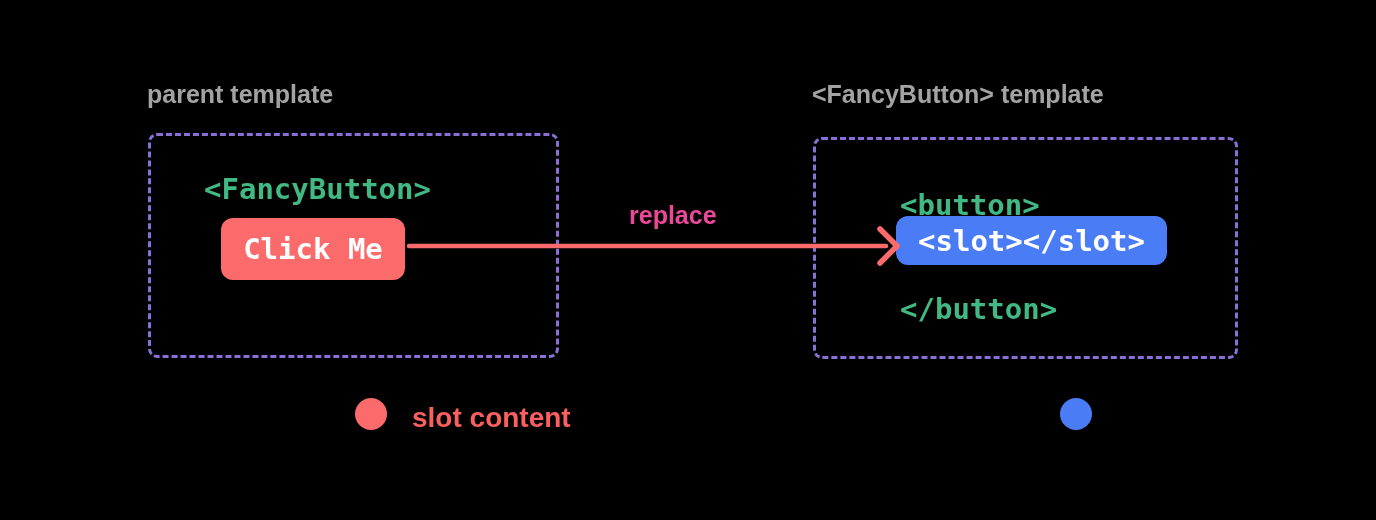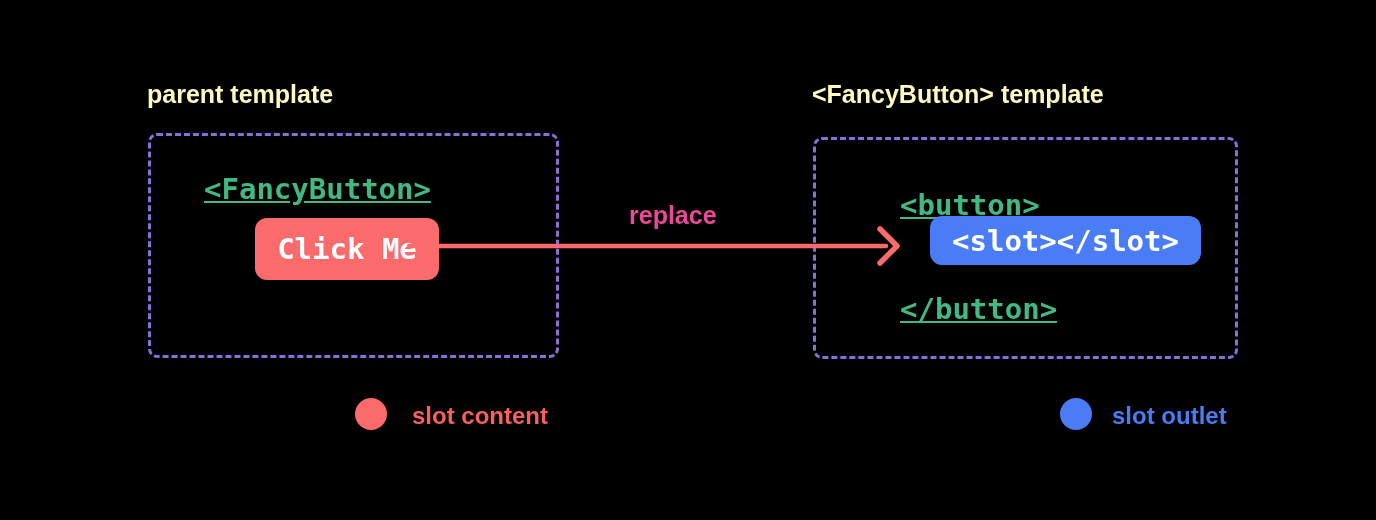--- a/index.html
+++ b/index.html
@@ -12,21 +12,21 @@
     width: 1376px;
     height: 520px;
     background: #000000;
     overflow: hidden;
     font-family: "Liberation Sans", sans-serif;
   }
   .panel-title {
     position: absolute;
     font-size: 25px;
     font-weight: bold;
-    color: #fef9c3;
+    color: #a3a3a3;
     line-height: 1.1;
     white-space: nowrap;
   }
   .title-left  { left: 147px; top: 81px; }
   .title-right { left: 812px; top: 81px; }
 
   .dashed-box {
     position: absolute;
     border: 3px dashed #8a6fd6;
     border-radius: 9px;
@@ -37,39 +37,37 @@
   .box-right { left: 813px; top: 137px; width: 425px; height: 222px; }
 
   .code {
     position: absolute;
     font-family: "DejaVu Sans Mono", "Liberation Mono", monospace;
     font-size: 29px;
     font-weight: bold;
     color: #42b883;
     line-height: 1;
     white-space: nowrap;
-    text-decoration: underline;
   }
   .code-l1-left  { left: 204px; top: 175px; }
   .code-l3-left  { left: 204px; top: 295px; }
   .code-l1-right { left: 900px; top: 175px; margin-top: 16px; }
   .code-l3-right { left: 900px; top: 295px; }
 
   .chip {
     position: absolute;
     display: flex;
     align-items: center;
     justify-content: center;
     border-radius: 12px;
     font-family: "DejaVu Sans Mono", "Liberation Mono", monospace;
     font-size: 29px;
     font-weight: bold;
     color: #ffffff;
     white-space: nowrap;
-    margin-left: 34px;
   }
   .chip-red  { left: 221px; top: 218px; width: 184px; height: 62px; background: #fb6b6b; }
   .chip-blue { left: 896px; top: 216px; width: 271px; height: 49px; background: #4a7cf6; }
 
   .arrow-svg {
     position: absolute;
     left: 0; top: 0;
     width: 1376px;
     height: 520px;
     pointer-events: none;
@@ -87,21 +85,21 @@
   .legend-dot {
     position: absolute;
     width: 32px;
     height: 32px;
     border-radius: 50%;
   }
   .dot-red  { left: 355px;  top: 398px; background: #fb6b6b; }
   .dot-blue { left: 1060px; top: 398px; background: #4a7cf6; }
   .legend-text {
     position: absolute;
-    font-size: 24px;
+    font-size: 28px;
     font-weight: bold;
     white-space: nowrap;
   }
   .legend-text-red  { left: 412px;  top: 402px; color: #fb5f5f; }
   .legend-text-blue { left: 1112px; top: 402px; color: #4a7cf6; }
 </style>
 </head>
 <body>
 
 <div class="canvas">
@@ -125,15 +123,14 @@
   <svg class="arrow-svg" viewBox="0 0 1376 520" xmlns="http://www.w3.org/2000/svg">
     <line x1="409" y1="246" x2="886" y2="246" stroke="#fb6b6b" stroke-width="4.5" stroke-linecap="round"></line>
     <path d="M 880 229 L 897 246 L 880 263" fill="none" stroke="#fb6b6b" stroke-width="5.5" stroke-linecap="round" stroke-linejoin="round"></path>
   </svg>
   <div class="replace-label">replace</div>
 
   <div class="legend-dot dot-red"></div>
   <div class="legend-text legend-text-red">slot content</div>
 
   <div class="legend-dot dot-blue"></div>
-  <div class="legend-text legend-text-blue">slot outlet</div>
 
 </div>
 
 </body></html>

